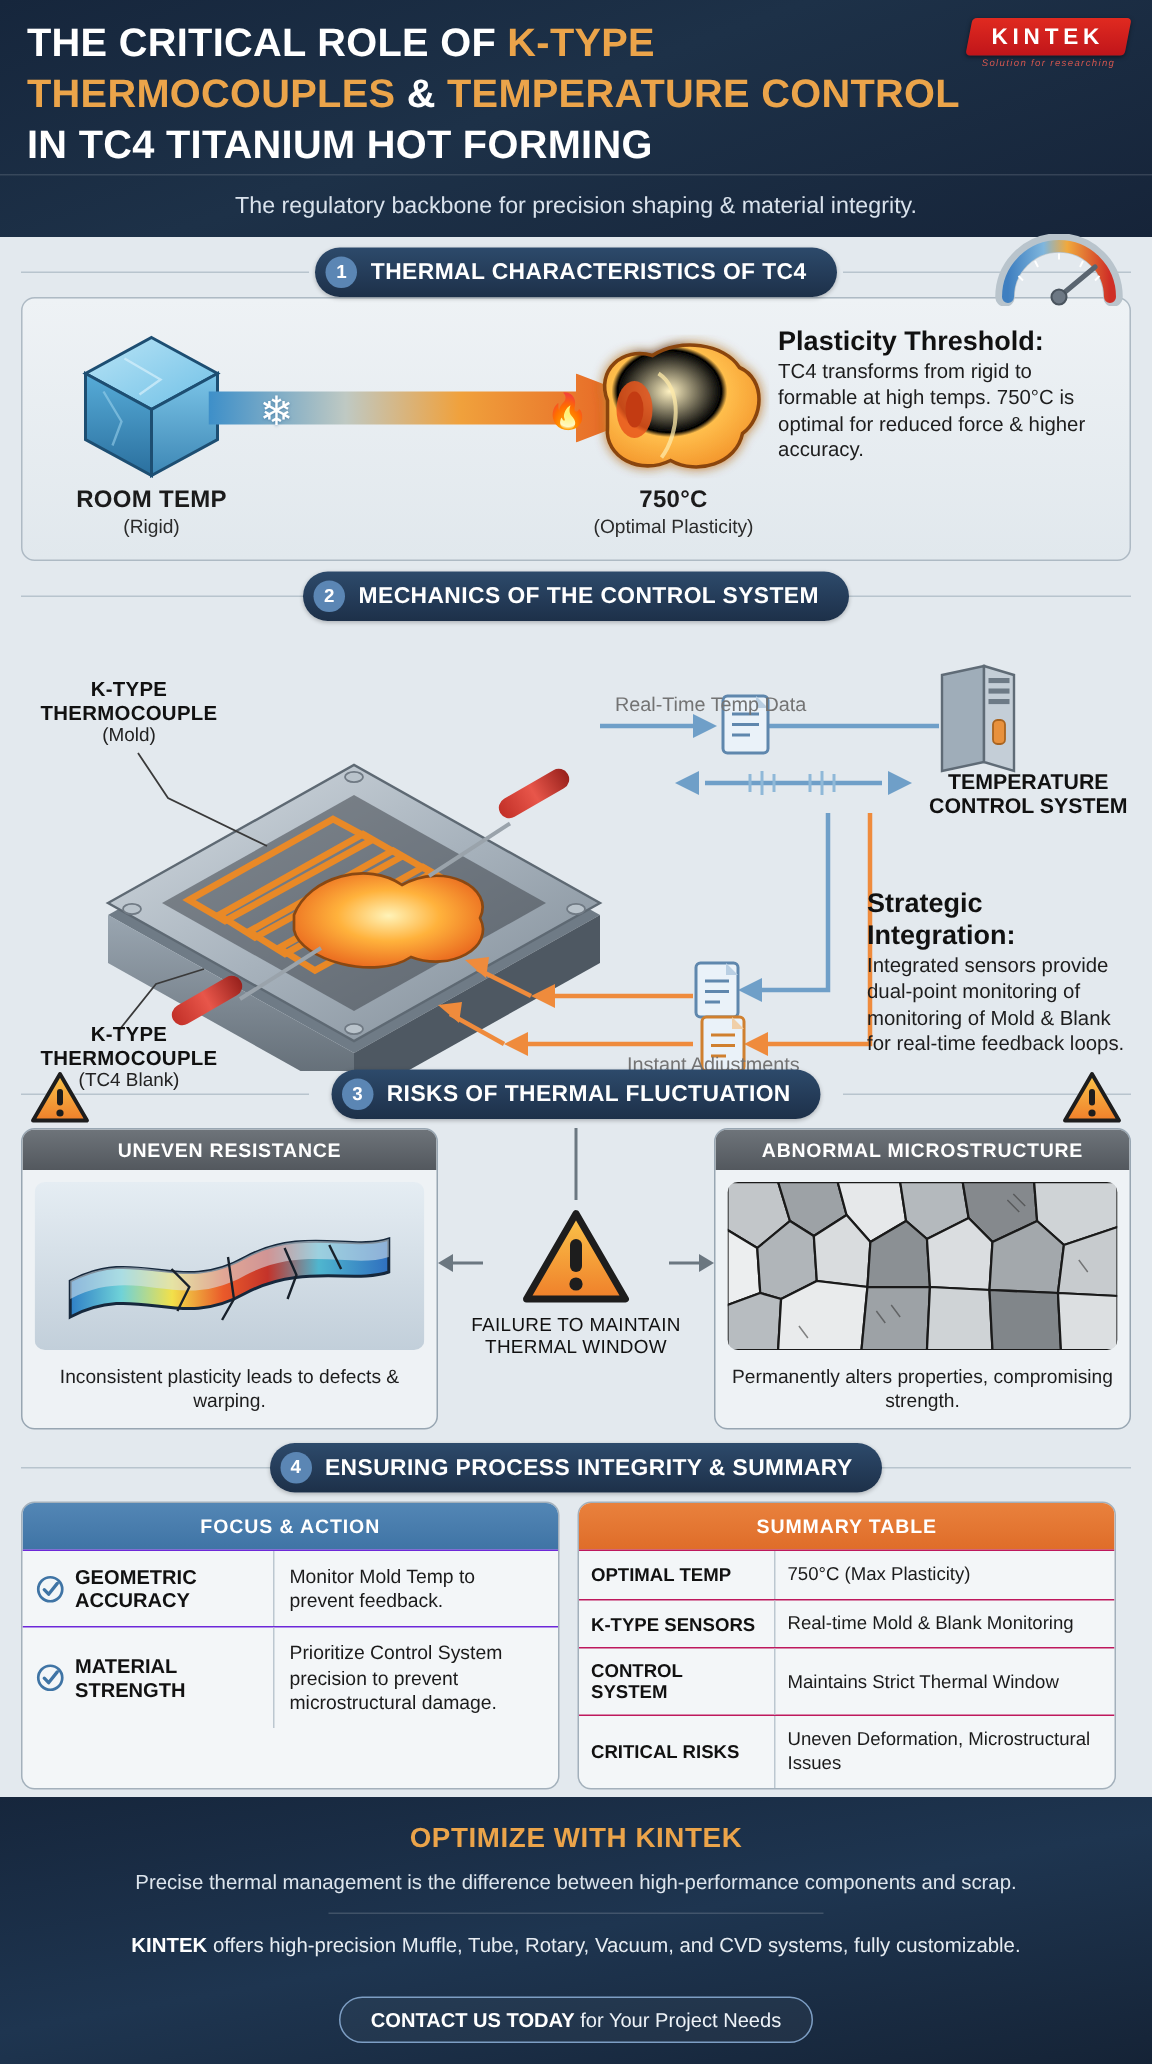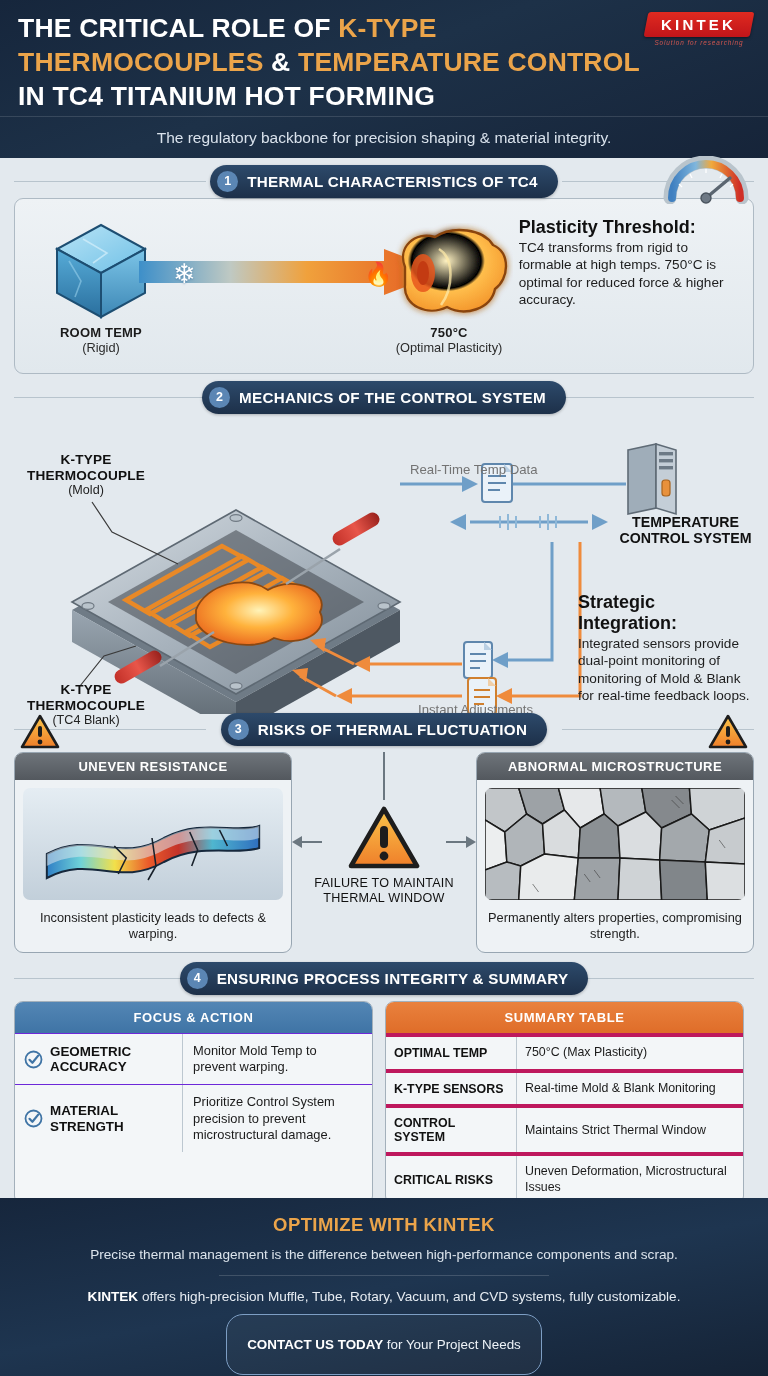--- a/index.html
+++ b/index.html
@@ -109,21 +109,21 @@
   .snow {
     position: absolute; left: 142px; top: 48px;
     font-size: 27px; color: #fff; line-height: 1;
     text-shadow: 0 1px 2px rgba(0,60,120,.35);
   }
   .flame {
     position: absolute; left: 333px; top: 50px;
     font-size: 23px; color: #fff; line-height: 1;
   }
   .cap { position: absolute; text-align: center; }
-  .cap .big { font-size: 13px; font-weight: bold; color: #1b1b1b; letter-spacing:.2px;}
+  .cap .big { font-size: 16px; font-weight: bold; color: #1b1b1b; letter-spacing:.2px;}
   .cap .small { font-size: 12.8px; color: #2b2b2b; }
   #cap-cold { left: 10px; top: 112px; width: 120px; }
   #cap-hot  { left: 348px; top: 112px; width: 140px; }
   .s1-right { width: 228px; padding-left: 6px; padding-top: 4px; }
   .note-title { font-size: 18px; font-weight: bold; color: #111; margin-bottom: 1px; }
   .note-body  { font-size: 13.6px; color: #1d1d1d; line-height: 1.28; }
 
   
   #sec2-wrap { margin-top: 6px; position: relative; height: 330px; }
   .s2-stage { position: relative; width: 768px; height: 300px; }
@@ -171,42 +171,42 @@
               text-align: center; padding: 8px 0; }
   .tbl-head.blue   { background: linear-gradient(180deg,#5386b5 0%, #3f74a5 100%); }
   .tbl-head.orange { background: linear-gradient(180deg,#e9813d 0%, #df6d29 100%); }
   .frow { display: flex; border-top: 1px solid #6d28d9; }
   .frow:first-of-type { border-top: none; }
   .fcell-l { width: 168px; display: flex; align-items: center; gap: 7px;
              padding: 9px 6px 9px 9px; border-right: 1px solid #bcc7d0; }
   .check { width: 19px; height: 19px; flex: 0 0 19px; }
   .fcell-l span { font-size: 13.4px; font-weight: bold; color: #111; line-height: 1.14; }
   .fcell-r { flex: 1; padding: 9px 10px; font-size: 12.9px; color: #1b1b1b; line-height: 1.25; }
-  .srow { display: flex; border-top: 4px solid #be185d; }
+  .srow { display: flex; border-top: 1px solid #be185d; }
   .srow:first-of-type { border-top: none; }
   .scell-l { width: 131px; padding: 8px 8px; border-right: 1px solid #bcc7d0;
              font-size: 12.4px; font-weight: bold; color: #111; display:flex; align-items:center; }
   .scell-r { flex: 1; padding: 8px 8px; font-size: 12.4px; color: #1b1b1b; line-height: 1.26;
              display:flex; align-items:center; }
 
   
   .footer {
     position: absolute; left: 0; bottom: 0; width: 768px; height: 178px;
     background: linear-gradient(170deg, #16263c 0%, #1e3550 50%, #152336 100%);
     padding-top: 16px; text-align: center;
   }
   .f-title { color: #eba44a; font-size: 18.5px; font-weight: bold; letter-spacing: .4px; }
   .f-sub { color: #dce4ec; font-size: 13.6px; margin-top: 11px; }
   .f-div { width: 330px; height: 1px; background: rgba(255,255,255,.16); margin: 13px auto; }
   .f-line2 { color: #e6ecf2; font-size: 13.6px; }
   .f-line2 b { color: #fff; }
   .cta {
-    display: inline-block; margin-top: 10px;
+    display: inline-block; margin-top: 27px;
     border: 1px solid #7d9ec4; border-radius: 17px;
-    padding: 22px 20px; color: #eef3f8; font-size: 13.4px;
+    padding: 7px 20px; color: #eef3f8; font-size: 13.4px;
     background: rgba(255,255,255,.04);
   }
   .cta b { color: #fff; }
   .f-url { color: #d5dee7; font-size: 13px; margin-top: 13px; }
 </style>
 </head>
 <body>
 
 <div class="header">
   <div class="title-block">
@@ -644,21 +644,21 @@
 
       <div class="frow">
         <div class="fcell-l">
           <svg class="check" viewBox="0 0 19 19">
             <circle cx="9.5" cy="9.5" r="8" fill="none" stroke="#3f74a5" stroke-width="1.8"></circle>
             <polyline points="5.5,9.8 8.4,12.8 14.2,5.6" fill="none" stroke="#3f74a5" stroke-width="2.2" stroke-linecap="round" stroke-linejoin="round"></polyline>
           </svg>
           <span style="white-space:pre-line">GEOMETRIC
 ACCURACY</span>
         </div>
-        <div class="fcell-r">Monitor Mold Temp to prevent warping.</div>
+        <div class="fcell-r">Monitor Mold Temp to prevent feedback.</div>
       </div>
 
       <div class="frow">
         <div class="fcell-l">
           <svg class="check" viewBox="0 0 19 19">
             <circle cx="9.5" cy="9.5" r="8" fill="none" stroke="#3f74a5" stroke-width="1.8"></circle>
             <polyline points="5.5,9.8 8.4,12.8 14.2,5.6" fill="none" stroke="#3f74a5" stroke-width="2.2" stroke-linecap="round" stroke-linejoin="round"></polyline>
           </svg>
           <span style="white-space:pre-line">MATERIAL
 STRENGTH</span>

